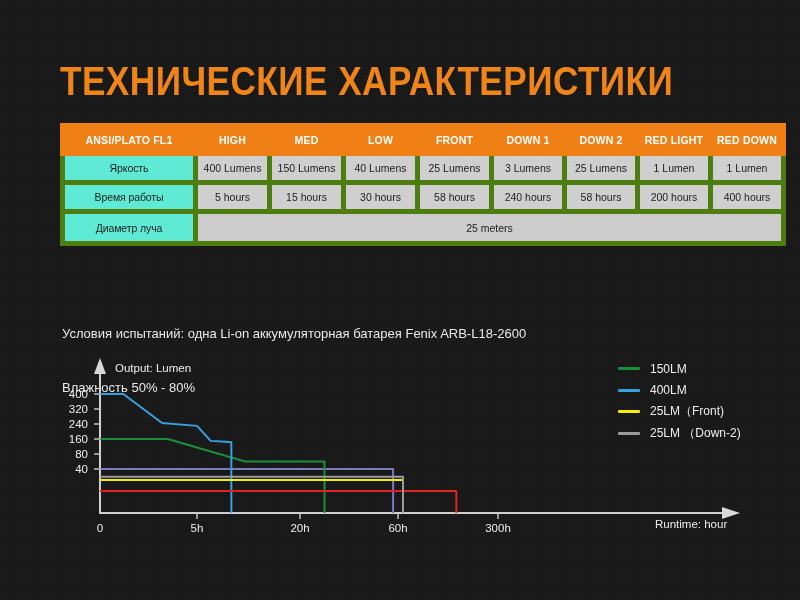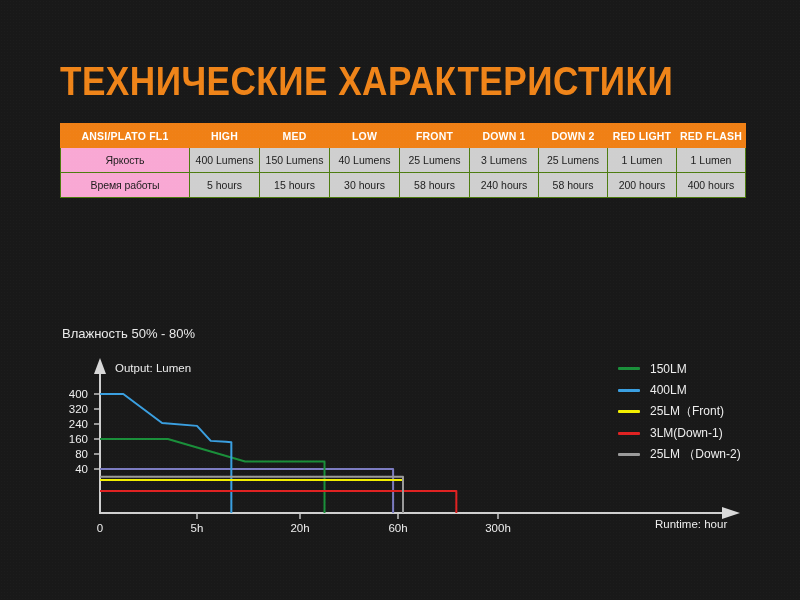--- a/index.html
+++ b/index.html
@@ -35,42 +35,42 @@
   }
 
   
   #spec-table{
     position:absolute;left:60px;top:123px;
     width:676px;
     border-collapse:collapse;
     table-layout:fixed;
   }
   #spec-table th,#spec-table td{
-    border:1px solid #4d7c0f;
+    border:5px solid #4d7c0f;
     font-size:10.5px;
     text-align:center;
     padding:0;
     height:24px;
     color:#1c1c1c;
     background:#cfcfcf;
     font-family:"Liberation Sans", sans-serif;
     white-space:nowrap;
   }
   #spec-table thead th{
     background:#f08015;
     color:#ffffff;
     font-weight:bold;
     font-size:10.5px;
     letter-spacing:.2px;
     border-color:#f08015;
     height:23px;
   }
   #spec-table thead th.firstcol{background:#f08015;}
   #spec-table td.rowlabel{
-    background:#f9a8d4;
+    background:#5eead4;
     text-align:center;
     font-size:10.5px;
     letter-spacing:-.1px;
   }
   #spec-table td.span{background:#cccccc;height:27px;}
   #spec-table tr.tall td{height:27px;}
 
   
   #conditions{
     position:absolute;left:62px;top:289px;
@@ -113,21 +113,21 @@
     <thead>
       <tr>
         <th class="firstcol" style="width:128px">ANSI/PLATO FL1</th>
         <th style="width:69px">HIGH</th>
         <th style="width:69px">MED</th>
         <th style="width:69px">LOW</th>
         <th style="width:69px">FRONT</th>
         <th style="width:68px">DOWN 1</th>
         <th style="width:68px">DOWN 2</th>
         <th style="width:68px">RED LIGHT</th>
-        <th style="width:68px">RED FLASH</th>
+        <th style="width:68px">RED DOWN</th>
       </tr>
     </thead>
     <tbody>
       <tr>
         <td class="rowlabel">Яркость</td>
         <td>400 Lumens</td>
         <td>150 Lumens</td>
         <td>40 Lumens</td>
         <td>25 Lumens</td>
         <td>3 Lumens</td>
@@ -139,24 +139,29 @@
         <td class="rowlabel">Время работы</td>
         <td>5 hours</td>
         <td>15 hours</td>
         <td>30 hours</td>
         <td>58 hours</td>
         <td>240 hours</td>
         <td>58 hours</td>
         <td>200 hours</td>
         <td>400 hours</td>
       </tr>
+      <tr class="tall">
+        <td class="rowlabel">Диаметр луча</td>
+        <td class="span" colspan="8">25 meters</td>
+      </tr>
     </tbody>
   </table>
 
   <div id="conditions">
+    <div>Условия испытаний: одна Li-on аккумуляторная батарея Fenix ARB-L18-2600</div>
     <div>Влажность 50% - 80%</div>
   </div>
 
   <div id="chart">
     <svg width="800" height="200" viewBox="0 0 800 200">
 
       <g>
         <line class="axis-line" x1="100" y1="22" x2="100" y2="164"></line>
         <polygon points="100,8 94,24 106,24" fill="#d8d8d8"></polygon>
       </g>
@@ -214,24 +219,20 @@
     </div>
     <div class="legend-row">
       <span class="legend-swatch" style="background: rgb(58, 159, 224);"></span>
       <span class="legend-text">400LM</span>
     </div>
     <div class="legend-row">
       <span class="legend-swatch" style="background: rgb(242, 239, 0);"></span>
       <span class="legend-text">25LM（Front)</span>
     </div>
     <div class="legend-row">
-      <span class="legend-swatch" style="background: rgb(224, 34, 34);"></span>
-      <span class="legend-text">3LM(Down-1)</span>
-    </div>
-    <div class="legend-row">
       <span class="legend-swatch" style="background: rgb(154, 154, 154);"></span>
       <span class="legend-text">25LM （Down-2)</span>
     </div>
   </div>
 
 </div>
 
 <div id="noise"></div>
 
 </body></html>

